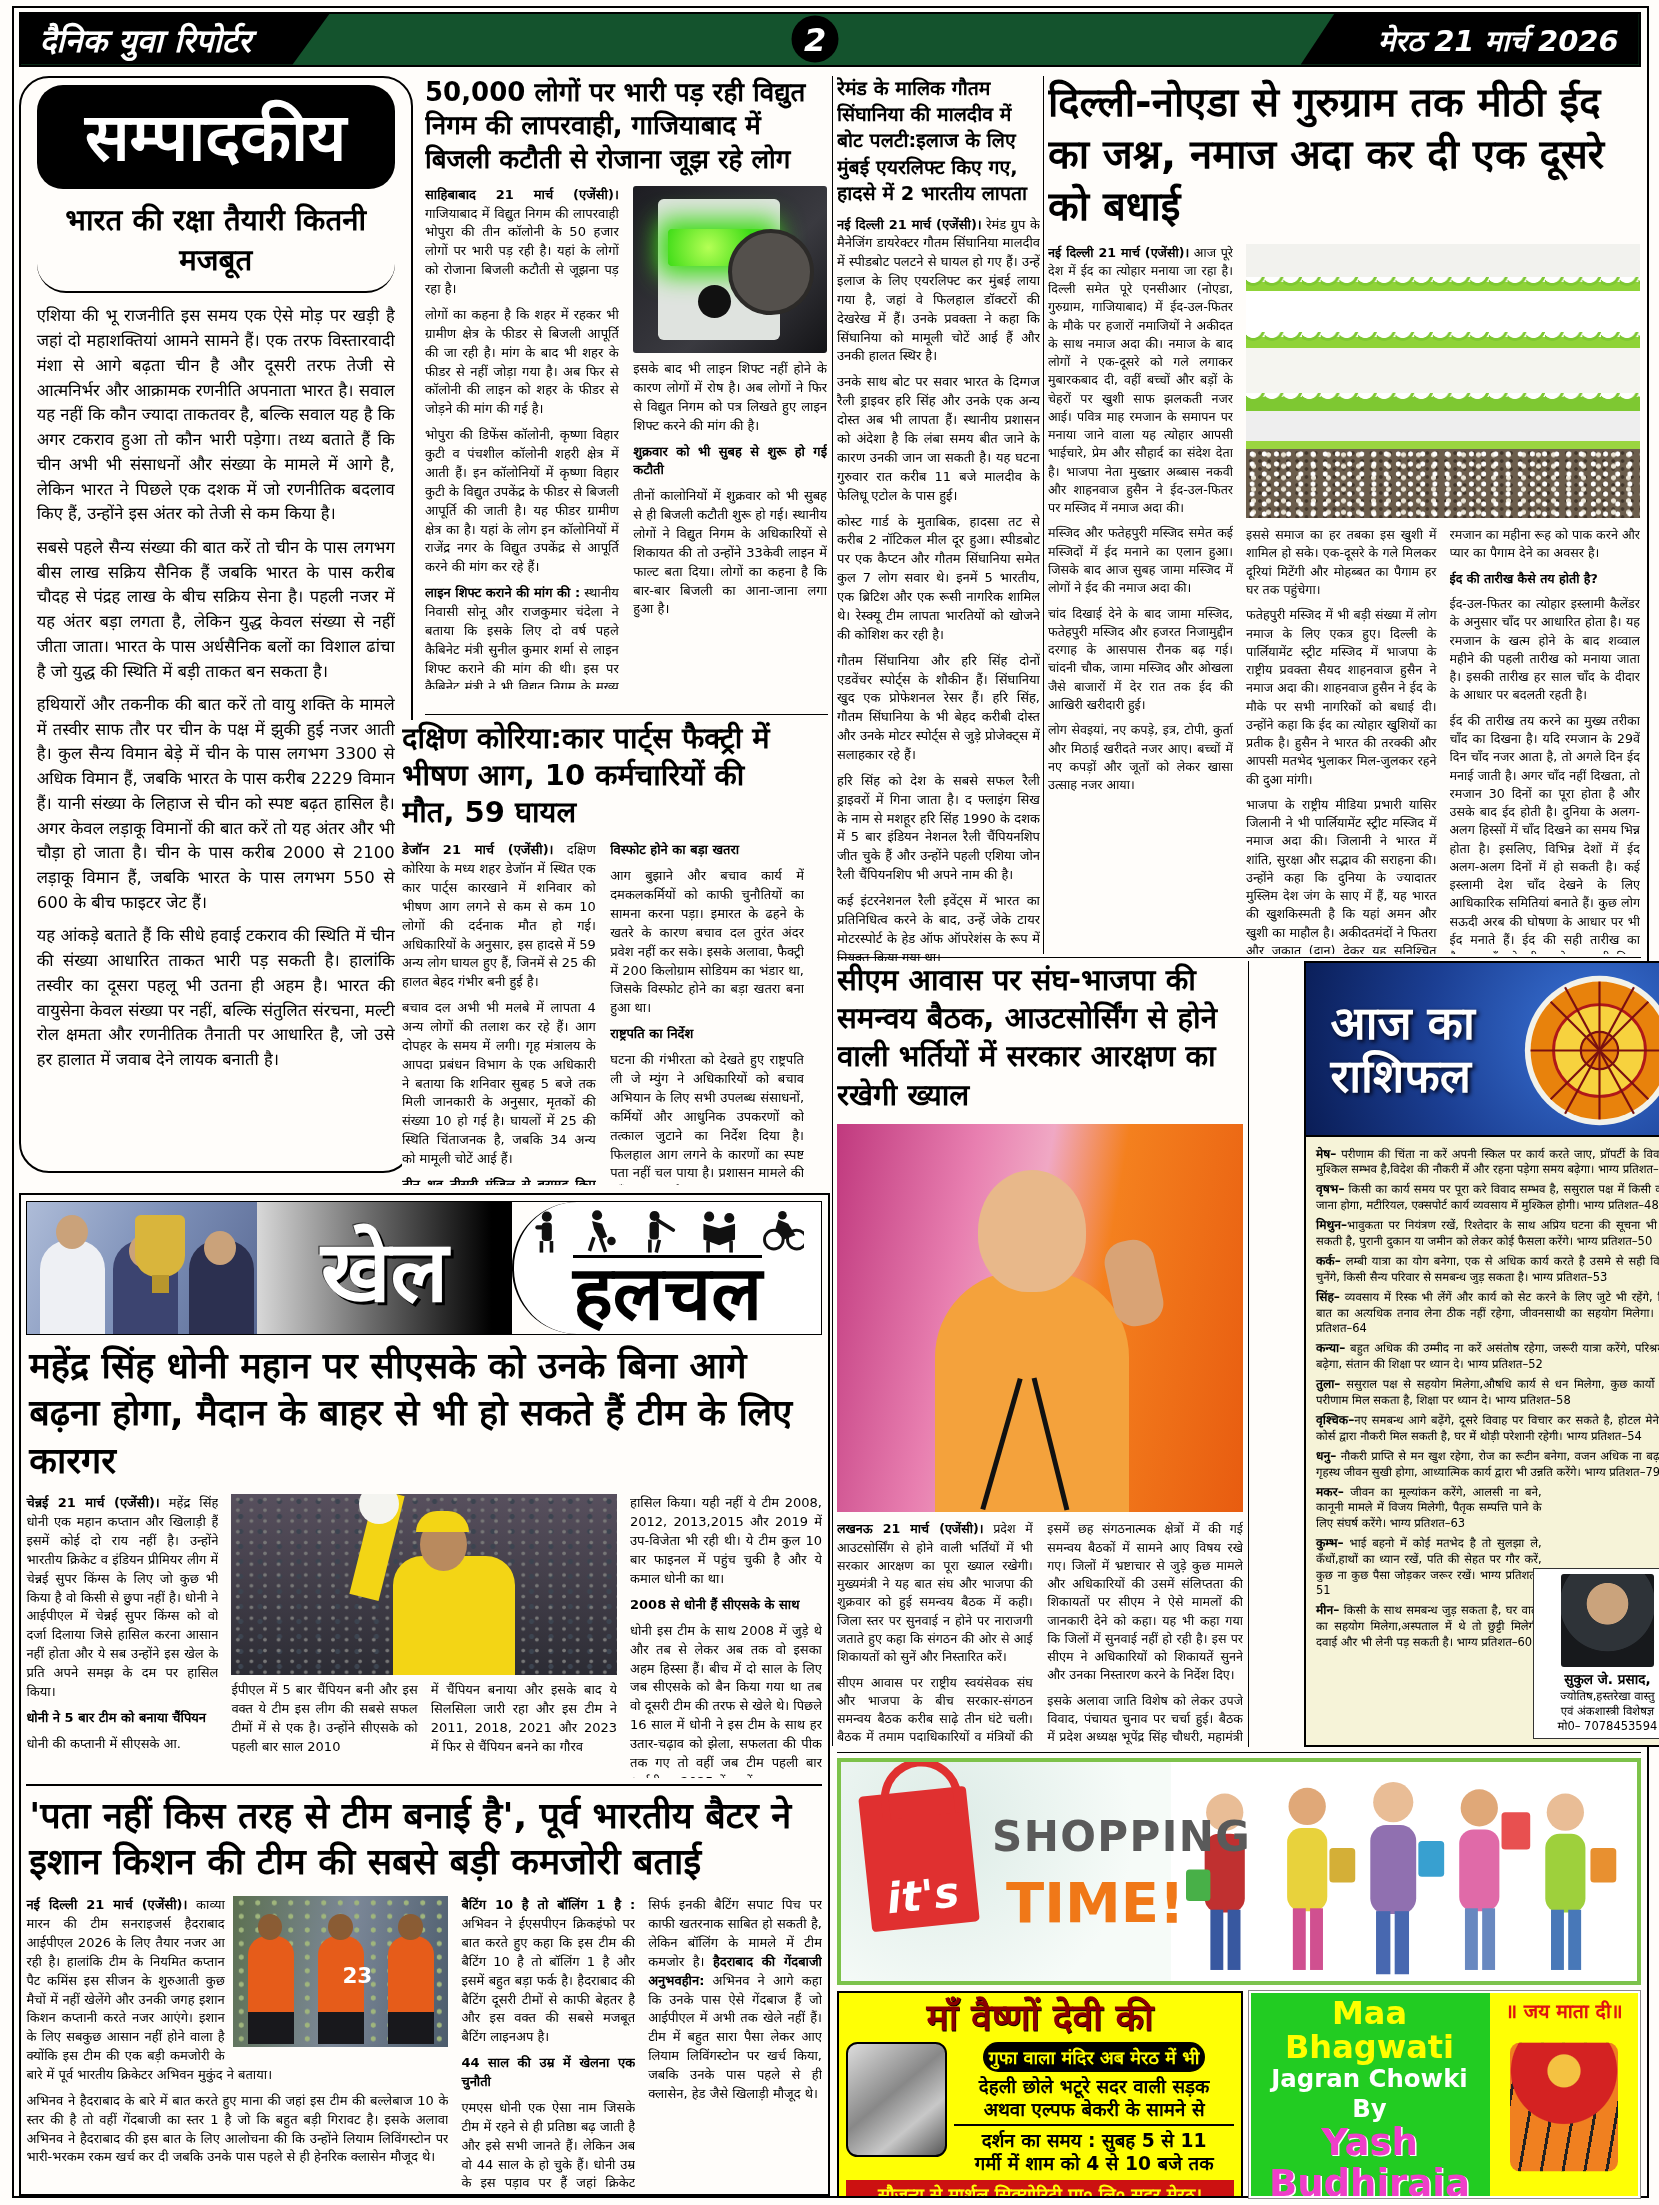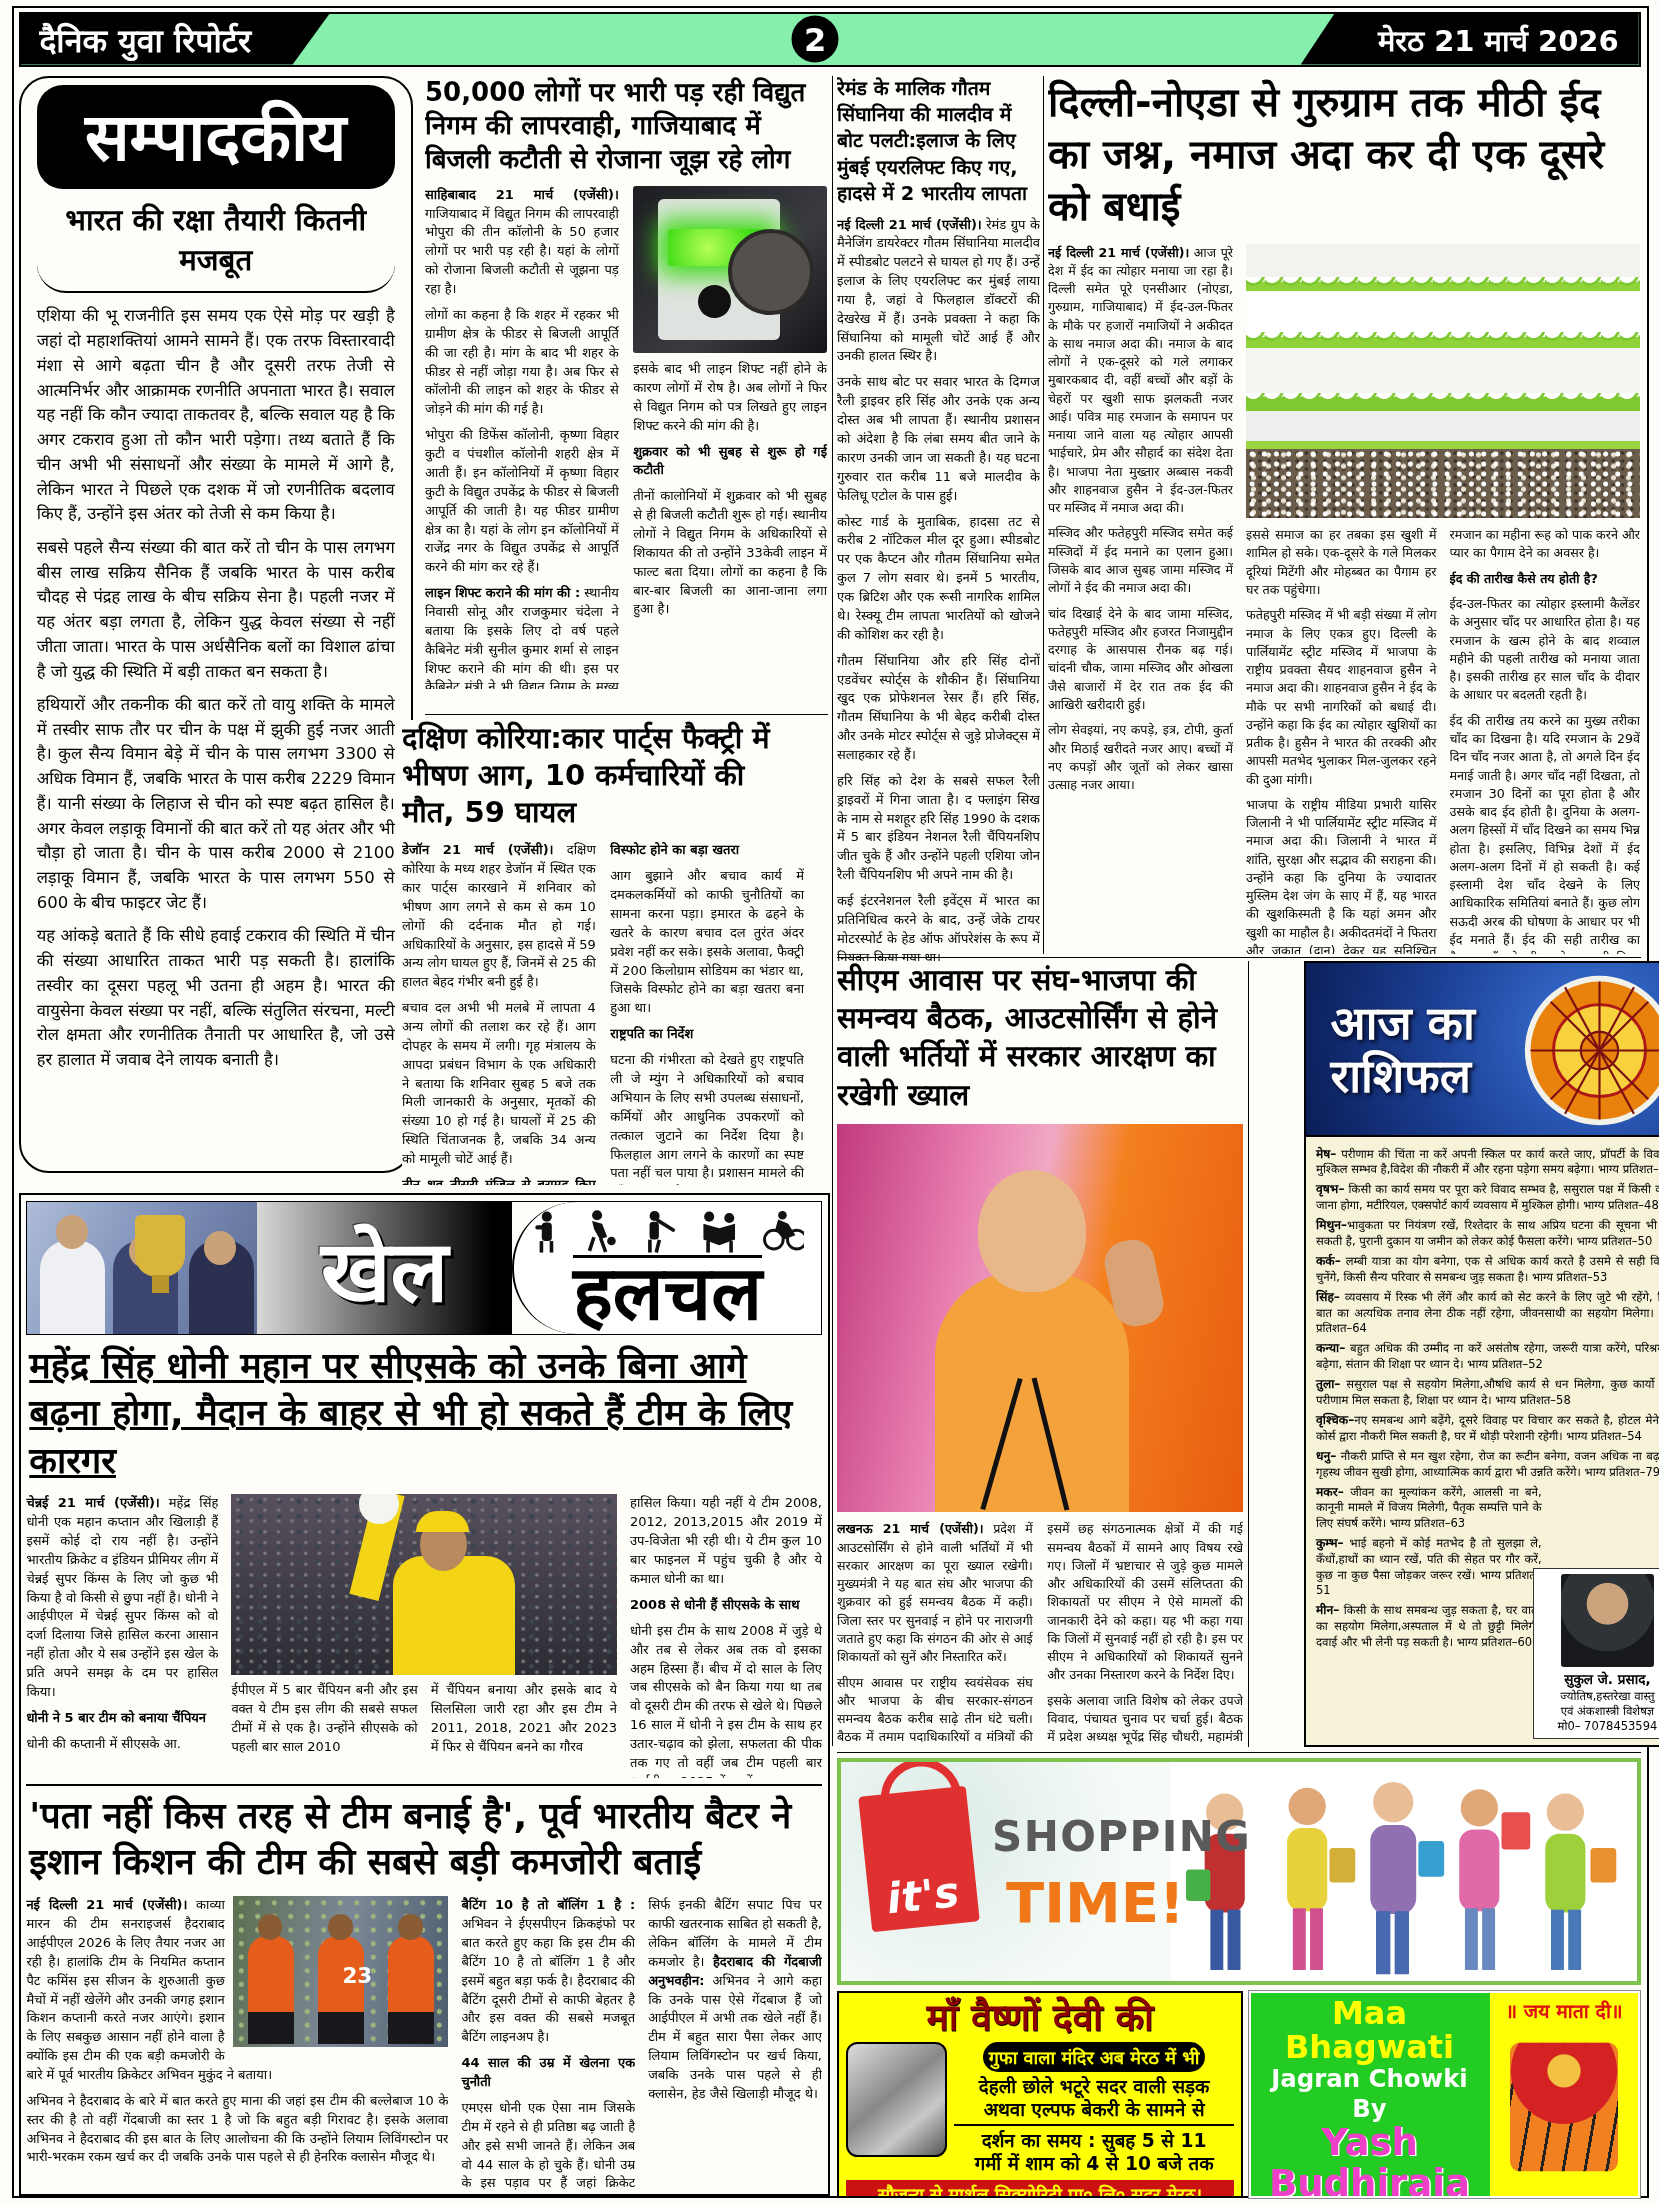--- a/index.html
+++ b/index.html
@@ -2,21 +2,21 @@
 <html style="font-size:11.5px"><head>
 <meta charset="utf-8">
 <style>
   *{box-sizing:border-box;margin:0;padding:0;}
   html,body{background:#e8e8e4;}
   body{width:1660px;height:2205px;position:relative;font-family:"DejaVu Sans","Liberation Sans",sans-serif;color:#000;}
   #page{position:absolute;left:0;top:0;width:1660px;height:2205px;background:#fffdfa;overflow:hidden;}
   .abs{position:absolute;}
   .frame{position:absolute;left:11.5px;top:5.7px;width:1637px;height:2192px;border:2.2px solid #000;pointer-events:none;}
   
-  #hdr{left:18.7px;top:11.5px;width:1622px;height:55px;border:2.2px solid #000;background:#86efac;display:flex;align-items:stretch;}
+  #hdr{left:18.7px;top:11.5px;width:1622px;height:55px;border:2.2px solid #000;background:#14532d;display:flex;align-items:stretch;font-style:italic;}
   .hdr-left{width:309px;background:#000;color:#fff;display:flex;align-items:center;padding-left:18.7px;font-size:32px;font-weight:bold;clip-path:polygon(0 0,100% 0,88% 100%,0 100%);}
   .hdr-mid{flex:1;position:relative;}
   .hdr-circle{position:absolute;left:50%;top:50%;transform:translate(-50%,-50%);width:47px;height:47px;border-radius:50%;background:#000;color:#fff;display:flex;align-items:center;justify-content:center;font-size:32px;font-weight:bold;}
   .hdr-right{width:338px;background:#000;color:#fff;display:flex;align-items:center;justify-content:flex-end;padding-right:20px;font-size:29px;font-weight:bold;clip-path:polygon(10% 0,100% 0,100% 100%,0 100%);}
   
   .art{position:absolute;overflow:hidden;background:#fffdfa;}
   .hl{font-weight:bold;line-height:1.28;text-align:left;color:#000;}
   .p{font-size:13px;line-height:1.45;text-align:justify;margin-bottom:7.2px;}
   .sub{font-weight:bold;}
   .cols{display:flex;gap:14.4px;overflow:hidden;}
@@ -86,21 +86,21 @@
   .khel-photo{width:230px;position:relative;background:linear-gradient(115deg,#aebcd8 0%,#7d90b8 50%,#5a6a94 100%);overflow:hidden;}
   .kp-man{position:absolute;width:65px;height:108px;background:#eef0f4;border-radius:29px 29px 0 0;bottom:-14.4px;}
   .kp-head{position:absolute;width:32px;height:34px;background:#caa27a;border-radius:50%;}
   .kp-trophy{position:absolute;left:108px;top:13px;width:50px;height:62px;background:#d9b53c;border-radius:5.7px 5.7px 21.5px 21.5px;}
   .kp-trophy:after{content:"";position:absolute;left:16.5px;top:60px;width:17px;height:18.7px;background:#b8962c;}
   .khel-grad{flex:1;background:linear-gradient(90deg,#d8d8d8 0%,#6a6a6a 45%,#000 92%);display:flex;align-items:center;justify-content:center;}
   .khel-word{color:#fff;font-size:85px;font-weight:bold;text-shadow:2.9px 2.9px 0 #000,-1.4px -1.4px 0 #333;}
   .halchal{width:309px;background:#fff;display:flex;flex-direction:column;align-items:center;justify-content:center;border-left:2.9px solid #000;border-radius:65px 0 0 65px;}
   .halchal-word{color:#000;font-size:75px;font-weight:bold;line-height:0.9;border-top:3.6px solid #000;padding-top:1.4px;}
   .sil{height:46px;margin-bottom:1.4px;}
-  .dh-hl{font-size:36px;font-weight:bold;line-height:1.32;margin:4.3px 2.9px 10px 2.9px;text-decoration:underline;}
+  .dh-hl{font-size:36px;font-weight:bold;line-height:1.32;margin:4.3px 2.9px 10px 2.9px;}
   .dh-body{display:flex;gap:13px;height:284px;overflow:hidden;margin-bottom:5.7px;}
   .dh-c1,.dh-c4{width:192px;overflow:hidden;}
   .dh-mid{flex:1;display:flex;flex-direction:column;overflow:hidden;}
   .csk{width:100%;height:181px;position:relative;overflow:hidden;margin-bottom:5.7px;
     background:radial-gradient(circle,#777 1.4px,transparent 2.2px),radial-gradient(circle,#3c4450 2.2px,transparent 2.9px),linear-gradient(#58505e,#2c2c34);background-size:13.6px 10.8px,19.4px 15px,100% 100%;}
   .csk .torso{position:absolute;left:42%;top:34%;width:122px;height:144px;background:#f3d515;border-radius:29px 29px 0 0;}
   .csk .head{position:absolute;left:49%;top:13%;width:47px;height:53px;background:#b98a5e;border-radius:50%;}
   .csk .cap{position:absolute;left:48%;top:9%;width:53px;height:21.5px;background:#f3d515;border-radius:29px 29px 0 0;}
   .csk .arm{position:absolute;left:34%;top:-2%;width:30px;height:108px;background:#f3d515;transform:rotate(14deg);}
   .csk .glove{position:absolute;left:33%;top:-6%;width:40px;height:40px;background:#f4f4f0;border-radius:50%;}

